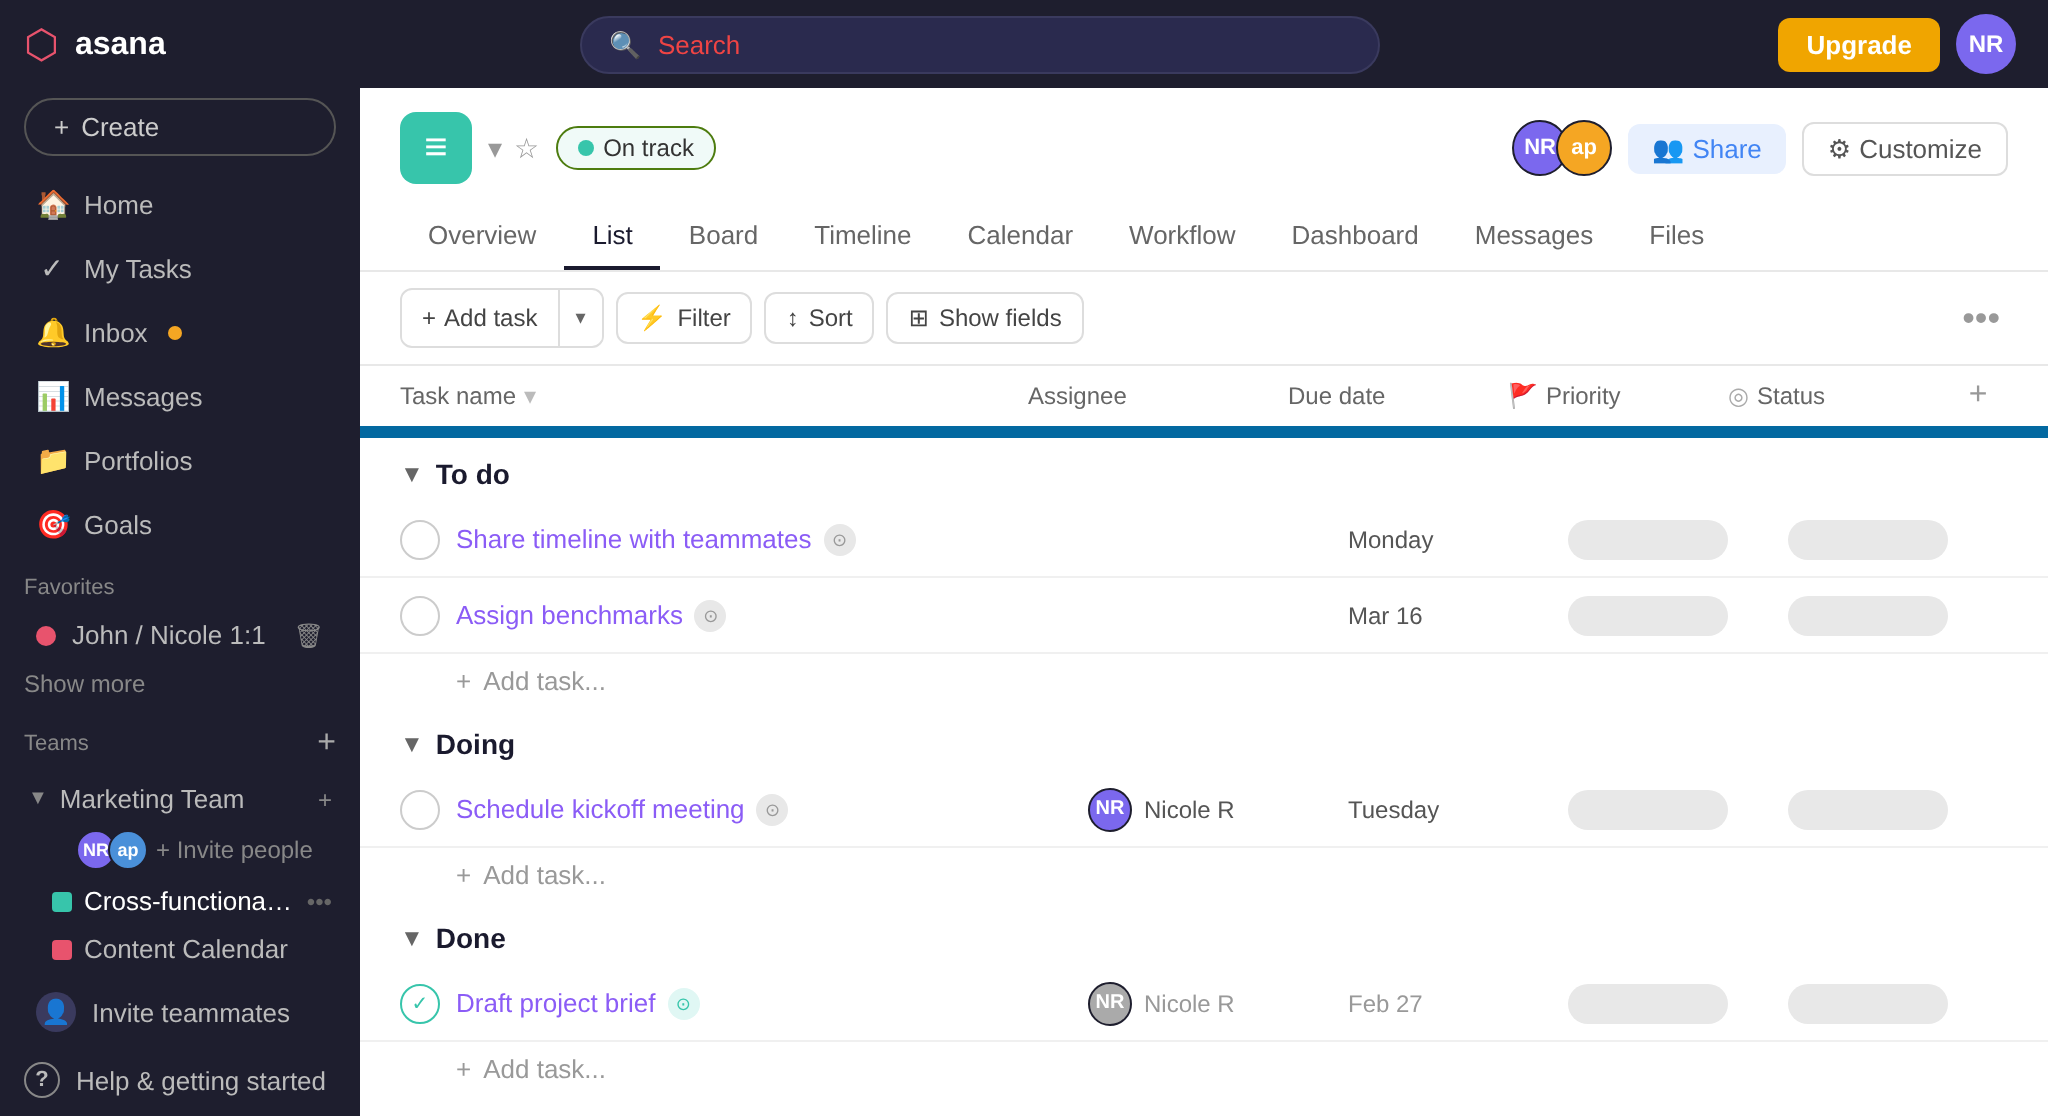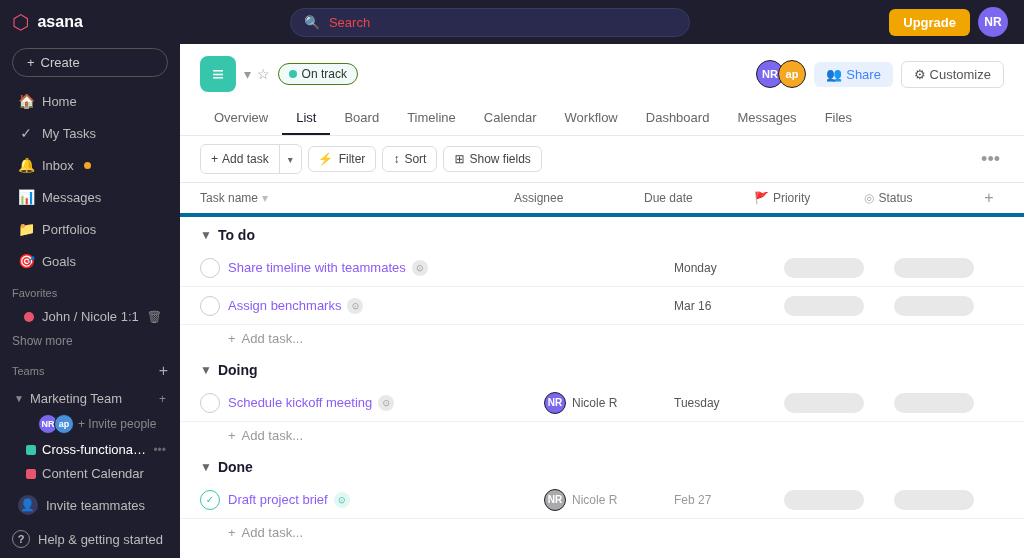--- a/index.html
+++ b/index.html
@@ -65,21 +65,21 @@
     .sidebar-favorite-item {
       display: flex;
       align-items: center;
       gap: 8px;
       padding: 5px 12px;
       color: #bbb;
       cursor: pointer;
       font-size: 13px;
       margin: 1px 6px;
       border-radius: 6px;
-      justify-content: flex-end;
+      justify-content: space-between;
     }
     .pink-dot { width: 10px; height: 10px; background: #e8536d; border-radius: 50%; flex-shrink: 0; }
     .show-more { padding: 4px 12px; color: #888; font-size: 12px; cursor: pointer; }
 
     .team-section {
       margin: 2px 6px;
       border-radius: 6px;
     }
     .team-name-row {
       display: flex;
@@ -297,21 +297,21 @@
       flex: 1;
       overflow-y: auto;
       background: #fff;
     }
 
     
     .col-headers {
       display: flex;
       align-items: center;
       padding: 6px 20px;
-      border-bottom: 4px solid #0369a1;
+      border-bottom: 6px solid #0369a1;
       background: #fff;
       position: sticky;
       top: 0;
       z-index: 5;
     }
     .col-task-name {
       flex: 1;
       color: #666;
       font-size: 12px;
       display: flex; align-items: center; gap: 4px;

